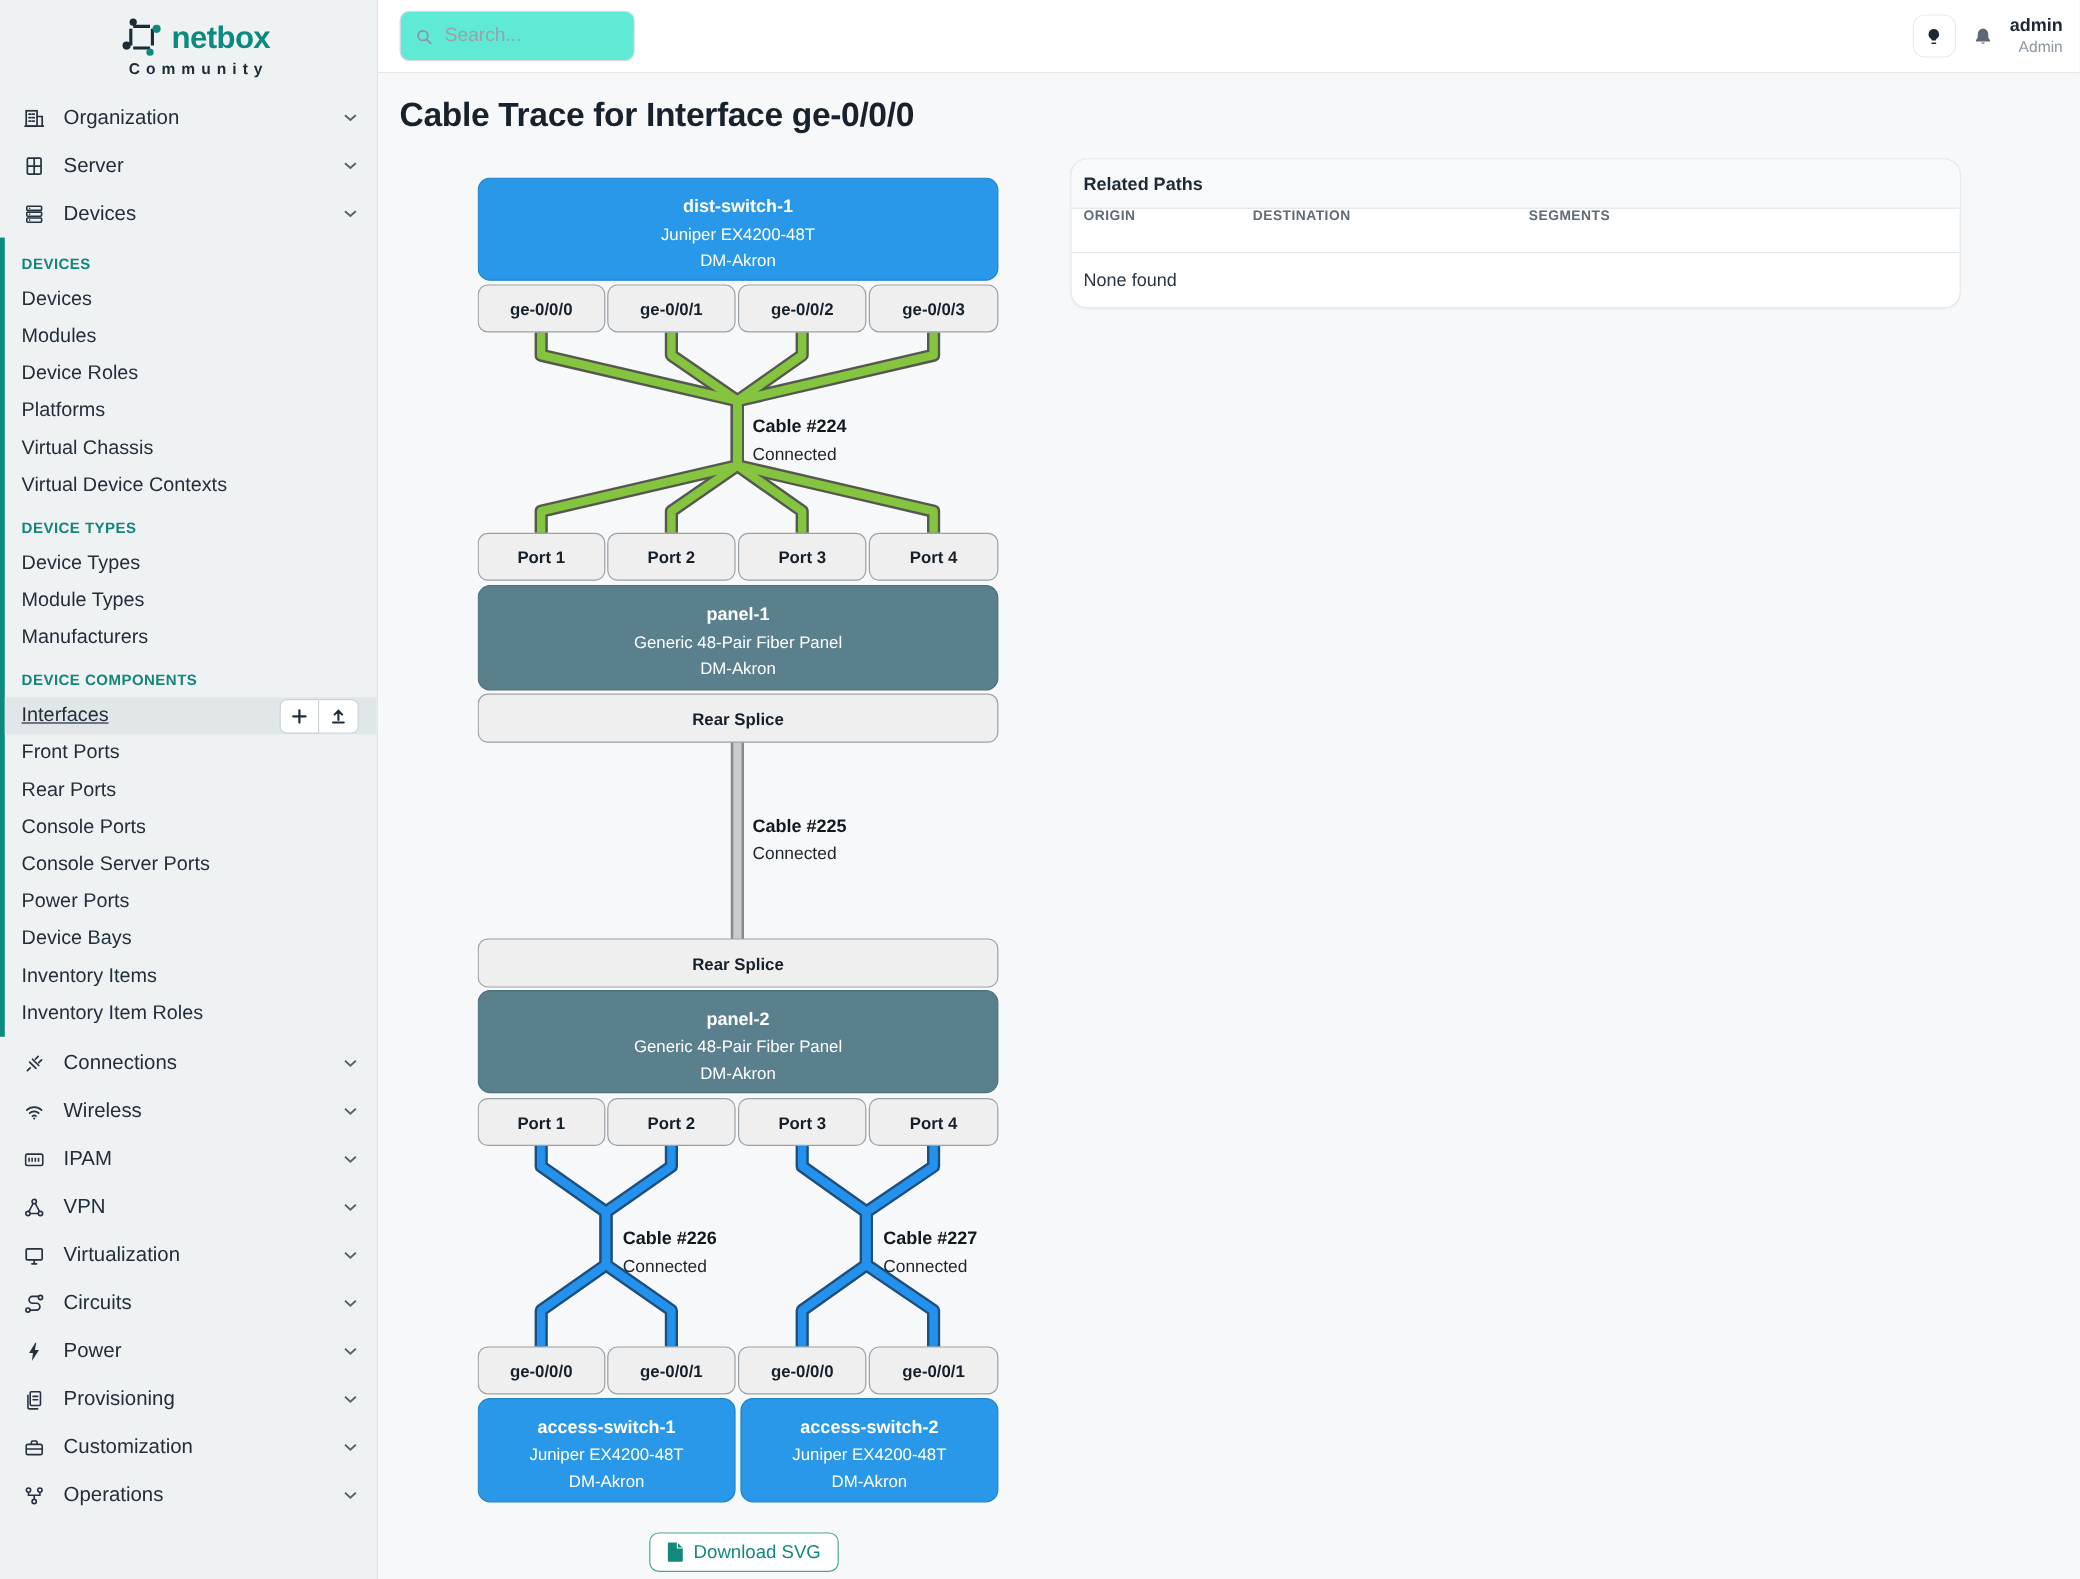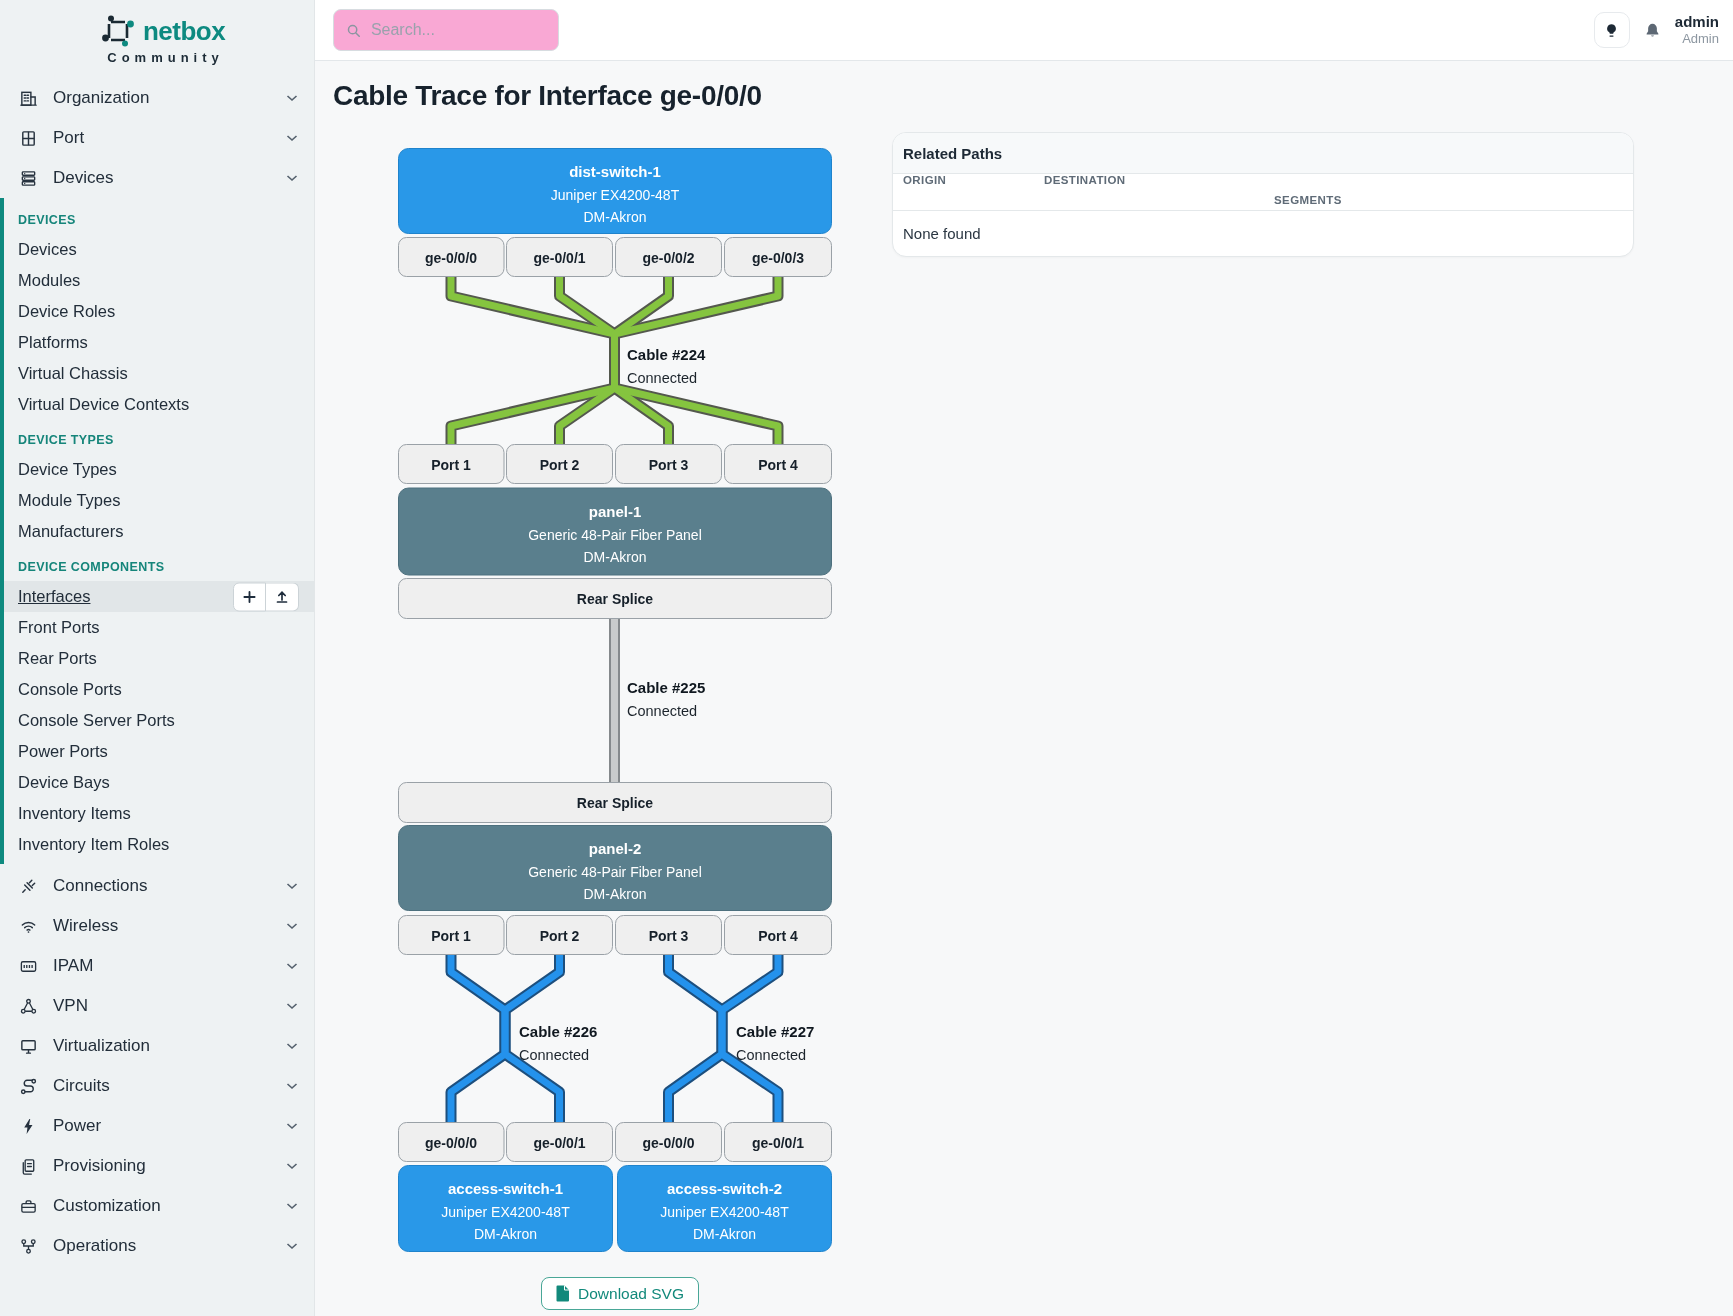--- a/index.html
+++ b/index.html
@@ -28,22 +28,22 @@
   .btn-group { position:absolute; right:15px; top:50%; transform:translateY(-50%); display:flex; }
   .mini-btn { width:33px; height:29px; background:#fff; border:1px solid #ccd3d7;
     display:flex; align-items:center; justify-content:center; color:#1f2d3d; cursor:pointer; }
   .mini-btn.first { border-radius:6px 0 0 6px; }
   .mini-btn.second { border-radius:0 6px 6px 0; border-left:none; }
   .nav-bottom { margin-top:2px; }
 
   
   .topbar { position:absolute; left:315px; top:0; width:1418px; height:61px; background:#fff;
     border-bottom:1px solid #e3e7ea; display:flex; align-items:center; padding:0 14px 0 18px; }
-  .search { width:226px; height:42px; border:1px solid #d7dce0; border-radius:8px;
-    display:flex; align-items:center; gap:10px; padding:0 12px; background:#f9a8d4; }
+  .search { width:196px; height:42px; border:1px solid #d7dce0; border-radius:8px;
+    display:flex; align-items:center; gap:10px; padding:0 12px; background:#5eead4; }
   .search input { border:none; outline:none; font-size:16px; width:100%;
     background:transparent; font-family:inherit; color:#333; }
   .search input::placeholder { color:#99a2ac; }
   .top-right { margin-left:auto; display:flex; align-items:center; gap:13px; }
   .bulb-btn { width:36px; height:36px; border:1px solid #e7eaed; border-radius:10px;
     background:#fff; display:flex; align-items:center; justify-content:center; cursor:pointer; }
   .bell-btn { display:flex; align-items:center; cursor:pointer; color:#5d6874; }
   .user { text-align:right; line-height:1.2; cursor:pointer; }
   .user .name { font-size:15px; font-weight:700; color:#1d2935; }
   .user .role { font-size:13px; color:#8d97a1; }
@@ -53,21 +53,21 @@
   .page-title { position:absolute; left:333px; top:80px; font-size:28px; font-weight:600;
     color:#17222d; letter-spacing:-0.3px; }
 
   
   .related-card { position:absolute; left:892px; top:132px; width:742px; background:#fff;
     border:1px solid #e4e8ea; border-radius:14px; overflow:hidden; box-shadow:0 1px 2px rgba(0,0,0,0.03); }
   .card-header { height:41px; display:flex; align-items:center; padding:0 10px;
     background:#f7f9fa; border-bottom:1px solid #e4e8ea; font-size:15px; font-weight:600; color:#1d2935; }
   .card-cols { display:flex; height:37px; align-items:flex-start; padding:0 10px; border-bottom:1px solid #e4e8ea; }
   .col { font-size:11.5px; font-weight:700; color:#5f6b77; letter-spacing:0.4px; }
-  .col-origin { width:141px; } .col-dest { width:230px; } .col-seg { flex:1;margin-top:20px; }
+  .col-origin { width:141px; } .col-dest { width:230px; } .col-seg { flex:1; }
   .card-empty { height:45px; display:flex; align-items:center; padding:0 10px; font-size:15px; color:#2a3642; }
 
   
   .diagram { position:absolute; left:398px; top:148px; }
   .diagram text { font-family:"Liberation Sans", sans-serif; }
   .dev-name { font-size:15px; font-weight:700; fill:#ffffff; text-anchor:middle; }
   .dev-sub  { font-size:14px; fill:#ffffff; text-anchor:middle; }
   .port-label { font-size:14px; font-weight:700; fill:#16202a; text-anchor:middle; }
   .cname { font-size:15px; font-weight:700; fill:#101820; }
   .cstatus { font-size:14.5px; fill:#1c242c; }
@@ -119,21 +119,21 @@
           </svg>
       </span>
     </div>
     <div class="nav-item">
       <span class="nicon">
         <svg width="19" height="19" viewBox="0 0 20 20" fill="none" stroke="currentColor" stroke-width="1.5">
             <rect x="4" y="3" width="12" height="14" rx="1"></rect>
             <path d="M10 3v14M4 10h12"></path>
           </svg>
       </span>
-      <span>Port</span>
+      <span>Server</span>
       <span class="chev">
         <svg width="12" height="8" viewBox="0 0 12 8" fill="none" stroke="currentColor" stroke-width="1.6">
             <path d="M1.5 2 6 6 10.5 2"></path>
           </svg>
       </span>
     </div>
     <div class="nav-item">
       <span class="nicon">
         <svg width="19" height="19" viewBox="0 0 20 20" fill="none" stroke="currentColor" stroke-width="1.4">
           <rect x="3.5" y="3" width="13" height="3.6" rx="0.8"></rect>

